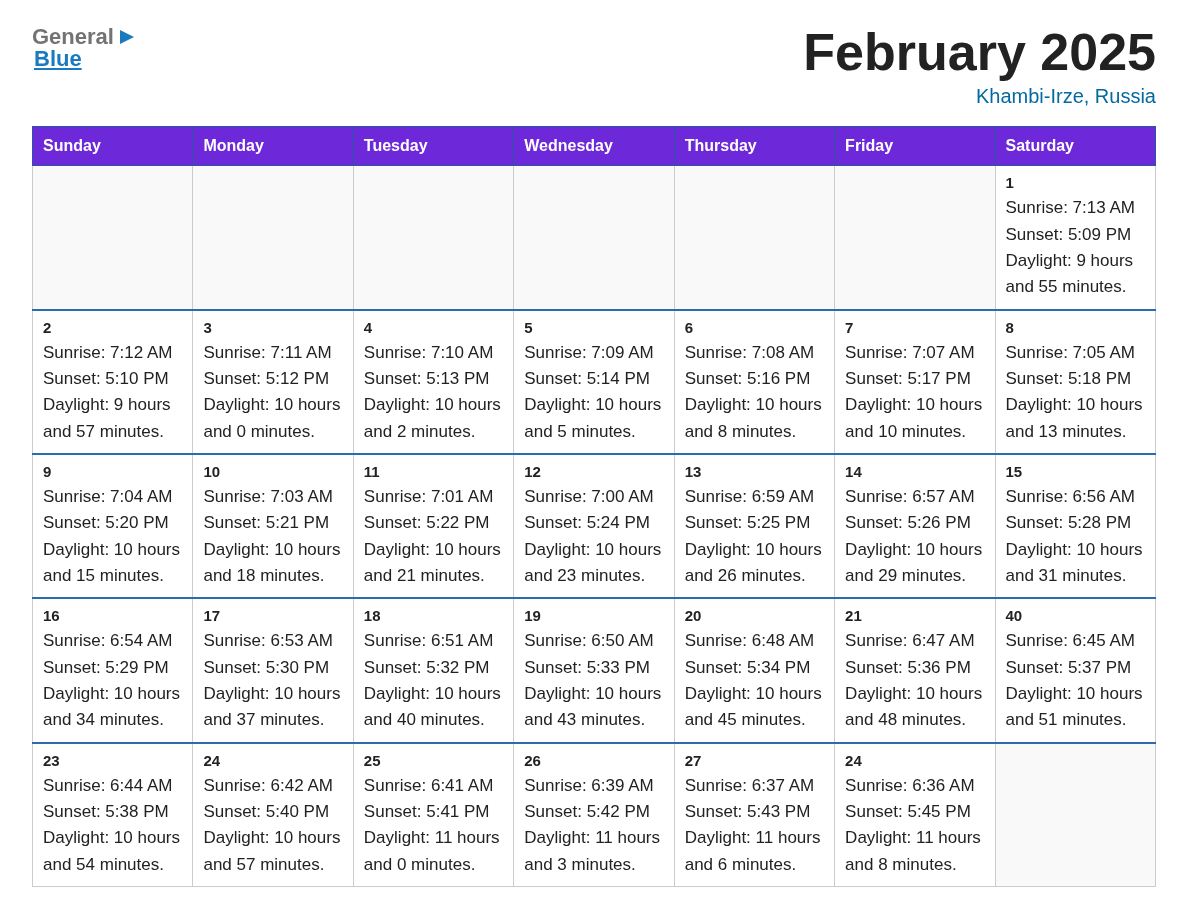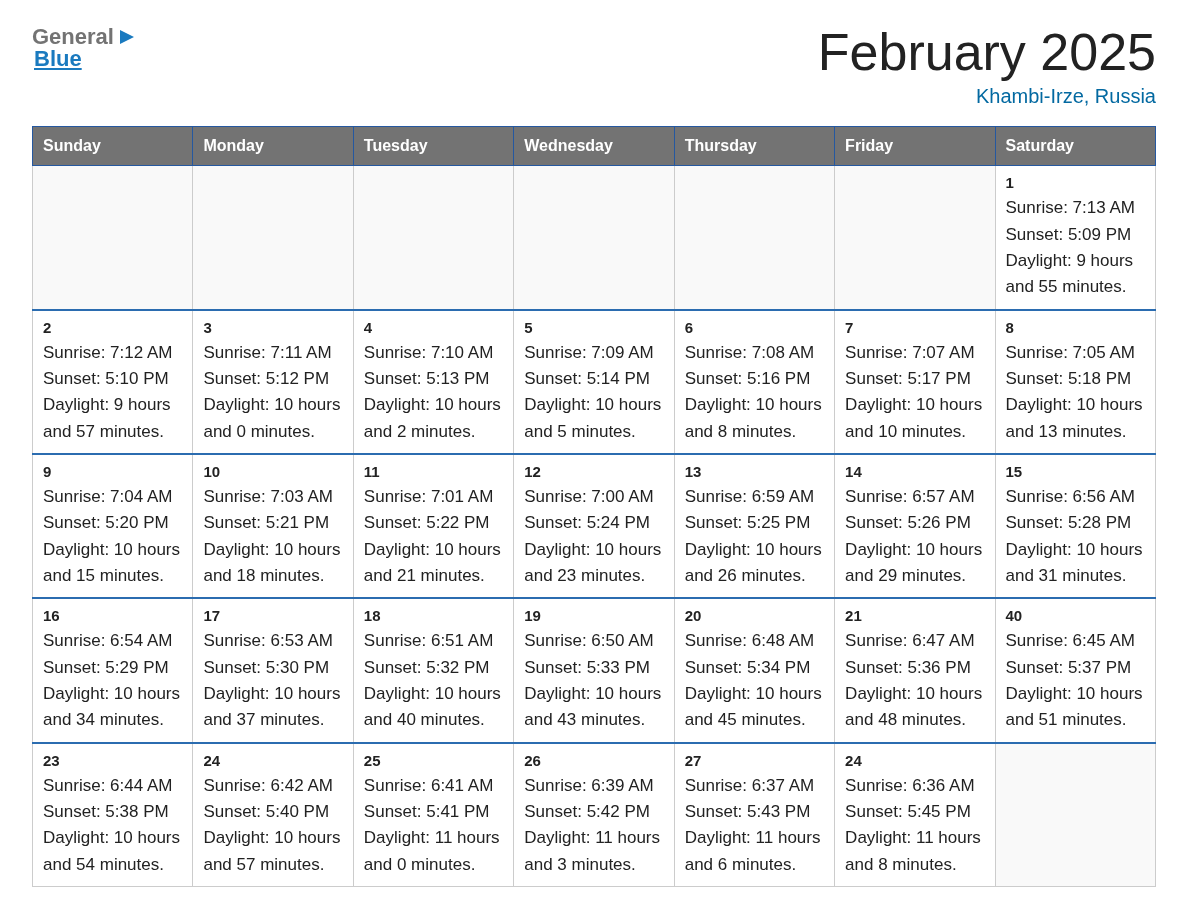--- a/index.html
+++ b/index.html
@@ -35,36 +35,36 @@
       font-weight: bold;
       margin-top: -4px;
       padding-left: 2px;
       text-decoration: underline;
     }
     .title-area {
       text-align: right;
     }
     .month-title {
       font-size: 52px;
-      font-weight: normal;
+      font-weight: bold;
       color: #222;
       line-height: 1.1;
     }
     .location {
       font-size: 20px;
       color: #0369a1;
       margin-top: 4px;
     }
     .calendar-table {
       width: 100%;
       border-collapse: collapse;
       border: 1px solid #ccc;
     }
     .calendar-table th {
-      background: #737373;
+      background: #6d28d9;
       color: #fff;
       font-size: 16px;
       font-weight: bold;
       padding: 10px 10px;
       text-align: left;
       border: 1px solid #2558a0;
     }
     .calendar-table td {
       vertical-align: top;
       padding: 8px 10px;

